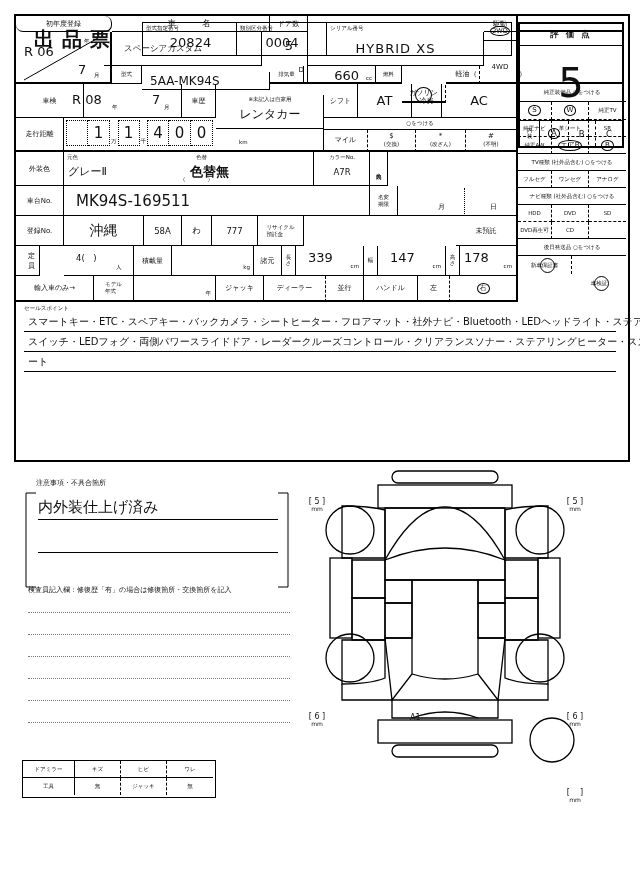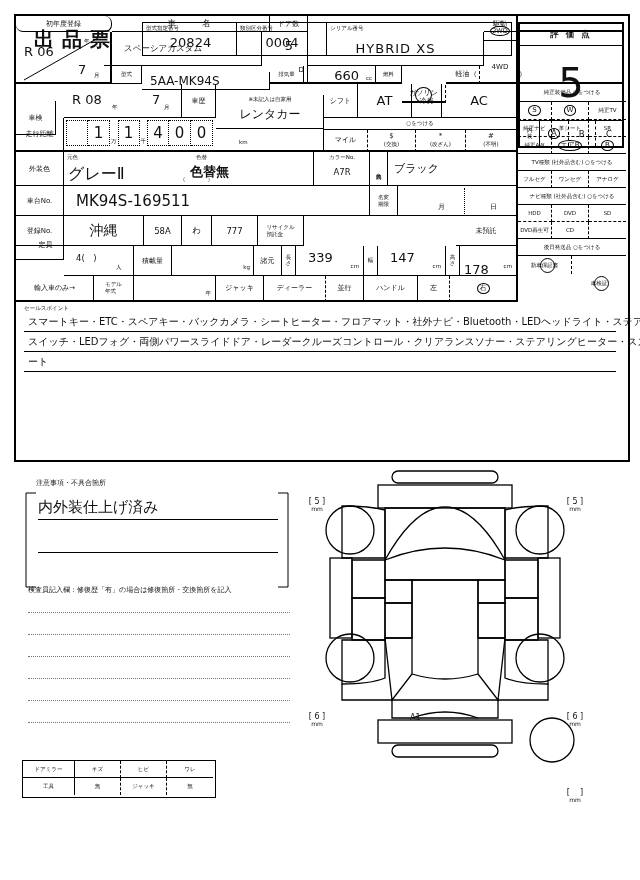--- a/index.html
+++ b/index.html
@@ -139,21 +139,21 @@
       <span class="tiny" style="position:absolute;right:3px;top:9px;">cc</span>
     </div>
     <div class="cell bb2 br ctr tiny" style="left:360px;top:50px;width:26px;height:18px;">燃料</div>
     <div class="cell bb2 dashR ctr sm" style="left:386px;top:50px;width:44px;height:18px;position:relative;">
       <span>ガソリン</span>
       <span class="circ" style="left:13px;top:2px;width:15px;height:14px;"></span>
     </div>
     <div class="cell bb2 dashR ctr sm" style="left:430px;top:50px;width:34px;height:18px;">軽油</div>
     <div class="cell bb2 ctr sm" style="left:464px;top:50px;width:36px;height:18px;">（　　　　　　）</div>
 
-    <div class="cell bb br ctr sm" style="left:0;top:68px;width:40px;height:34px;margin-top:17px;">車検</div>
+    <div class="cell bb br ctr sm" style="left:0;top:68px;width:68px;height:34px;">車検</div>
     <div class="cell bb br" style="left:48px;top:68px;width:118px;height:34px;">
       <span class="lg" style="position:absolute;left:8px;top:8px;">R 08</span>
       <span class="tiny" style="position:absolute;left:48px;top:20px;">年</span>
       <span class="lg" style="position:absolute;left:88px;top:8px;">7</span>
       <span class="tiny" style="position:absolute;left:100px;top:20px;">月</span>
     </div>
     <div class="cell bb br ctr sm" style="left:166px;top:68px;width:34px;height:34px;">車歴</div>
     <div class="cell bb br" style="left:200px;top:79px;width:108px;height:34px;">
       <div class="tiny" style="position:absolute;left:0;top:1px;width:108px;text-align:center;">※未記入は自家用</div>
       <div style="position:absolute;left:0;top:11px;width:108px;text-align:center;font-size:12px;">レンタカー</div>
@@ -188,52 +188,51 @@
       <span class="tiny">(改ざん)</span>
     </div>
     <div class="cell bb2 ctr" style="left:450px;top:114px;width:50px;height:22px;flex-direction:column;line-height:1.1;">
       <span class="sm">#</span>
       <span class="tiny">(不明)</span>
     </div>
 
     <div class="cell bb br ctr sm" style="left:0;top:136px;width:48px;height:34px;">外装色</div>
     <div class="cell bb br" style="left:48px;top:136px;width:250px;height:34px;">
       <span class="tiny" style="position:absolute;left:3px;top:2px;">元色</span>
-      <span style="position:absolute;left:4px;top:12px;font-size:16px;">グレーⅡ</span>
+      <span style="position:absolute;left:4px;top:12px;font-size:11px;">グレーⅡ</span>
       <span class="tiny" style="position:absolute;left:132px;top:2px;">色替</span>
       <span style="position:absolute;left:126px;top:11px;font-size:13px;font-weight:bold;">色替無</span>
       <span class="tiny" style="position:absolute;left:116px;top:24px;">（　　　　）</span>
     </div>
     <div class="cell bb br" style="left:298px;top:136px;width:56px;height:34px;">
       <div class="tiny" style="position:absolute;left:0;top:2px;width:56px;text-align:center;">カラーNo.</div>
       <div class="md" style="position:absolute;left:0;top:15px;width:56px;text-align:center;">A7R</div>
     </div>
     <div class="cell bb br ctr tiny" style="left:354px;top:136px;width:18px;height:34px;line-height:1;">
         <span style="writing-mode:vertical-rl;">内装色</span>
       </div>
-    <div class="cell bb lft" style="left:372px;top:136px;width:128px;height:34px;padding-left:6px;font-size:11px;">ブラック</div>
 
     <div class="cell bb br ctr sm" style="left:0;top:170px;width:48px;height:30px;">車台No.</div>
     <div class="cell bb br lft" style="left:48px;top:170px;width:306px;height:30px;padding-left:12px;font-size:15px;">MK94S-169511</div>
     <div class="cell bb br ctr tiny" style="left:354px;top:170px;width:28px;height:30px;line-height:1.1;">名変<br>期限</div>
     <div class="cell bb" style="left:382px;top:170px;width:118px;height:30px;">
       <span class="sm" style="position:absolute;left:40px;top:16px;">月</span>
       <span class="sm" style="position:absolute;left:92px;top:16px;">日</span>
       <span style="position:absolute;left:66px;top:2px;height:26px;border-left:1px dotted #000;"></span>
     </div>
 
     <div class="cell bb br ctr sm" style="left:0;top:200px;width:48px;height:30px;">登録No.</div>
     <div class="cell bb br ctr" style="left:48px;top:200px;width:80px;height:30px;font-size:14px;">沖縄</div>
     <div class="cell bb br ctr md" style="left:128px;top:200px;width:38px;height:30px;">58A</div>
     <div class="cell bb br ctr md" style="left:166px;top:200px;width:30px;height:30px;">わ</div>
     <div class="cell bb br ctr md" style="left:196px;top:200px;width:46px;height:30px;">777</div>
     <div class="cell bb br ctr tiny" style="left:242px;top:200px;width:46px;height:30px;line-height:1.2;">リサイクル<br>預託金</div>
     <div class="cell bb ctr sm" style="left:440px;top:200px;width:60px;height:30px;">未預託</div>
 
-    <div class="cell bb br ctr sm" style="left:0;top:214px;width:48px;height:30px;padding-left:12px;">定員</div>
+    <div class="cell bb br ctr sm" style="left:0;top:230px;width:24px;height:30px;padding-left:12px;">定員</div>
     <div class="cell bb br" style="left:48px;top:230px;width:70px;height:30px;">
       <span class="md" style="position:absolute;left:12px;top:7px;">4(　)</span>
       <span class="tiny" style="position:absolute;left:52px;top:18px;">人</span>
     </div>
     <div class="cell bb br ctr sm" style="left:118px;top:230px;width:38px;height:30px;">積載量</div>
     <div class="cell bb br" style="left:156px;top:230px;width:82px;height:30px;">
       <span class="tiny" style="position:absolute;right:3px;top:18px;">kg</span>
     </div>
     <div class="cell bb br ctr sm" style="left:238px;top:230px;width:28px;height:30px;">諸元</div>
     <div class="cell bb br ctr tiny" style="left:266px;top:230px;width:14px;height:30px;line-height:1;">長<br>さ</div>
@@ -241,21 +240,21 @@
       <span class="lg" style="position:absolute;left:12px;top:4px;">339</span>
       <span class="tiny" style="position:absolute;right:4px;top:17px;">cm</span>
     </div>
     <div class="cell bb br ctr tiny" style="left:348px;top:230px;width:14px;height:30px;">幅</div>
     <div class="cell bb br" style="left:362px;top:230px;width:68px;height:30px;">
       <span class="lg" style="position:absolute;left:12px;top:4px;">147</span>
       <span class="tiny" style="position:absolute;right:4px;top:17px;">cm</span>
     </div>
     <div class="cell bb br ctr tiny" style="left:430px;top:230px;width:14px;height:30px;line-height:1;">高<br>さ</div>
     <div class="cell bb" style="left:444px;top:230px;width:56px;height:30px;">
-      <span class="lg" style="position:absolute;left:4px;top:16px;text-align:center;">178</span>
+      <span class="lg" style="position:absolute;left:4px;top:4px;text-align:center;">178</span>
       <span class="tiny" style="position:absolute;right:4px;top:17px;">cm</span>
     </div>
 
     <div class="cell bb2 br ctr sm" style="left:0;top:260px;width:78px;height:26px;">輸入車のみ→</div>
     <div class="cell bb2 br ctr tiny" style="left:78px;top:260px;width:40px;height:26px;line-height:1.2;">モデル<br>年式</div>
     <div class="cell bb2 br" style="left:118px;top:260px;width:82px;height:26px;">
       <span class="tiny" style="position:absolute;right:4px;top:14px;">年</span>
     </div>
     <div class="cell bb2 br ctr sm" style="left:200px;top:260px;width:48px;height:26px;">ジャッキ</div>
     <div class="cell bb2 dashR ctr sm" style="left:248px;top:260px;width:62px;height:26px;">ディーラー</div>

